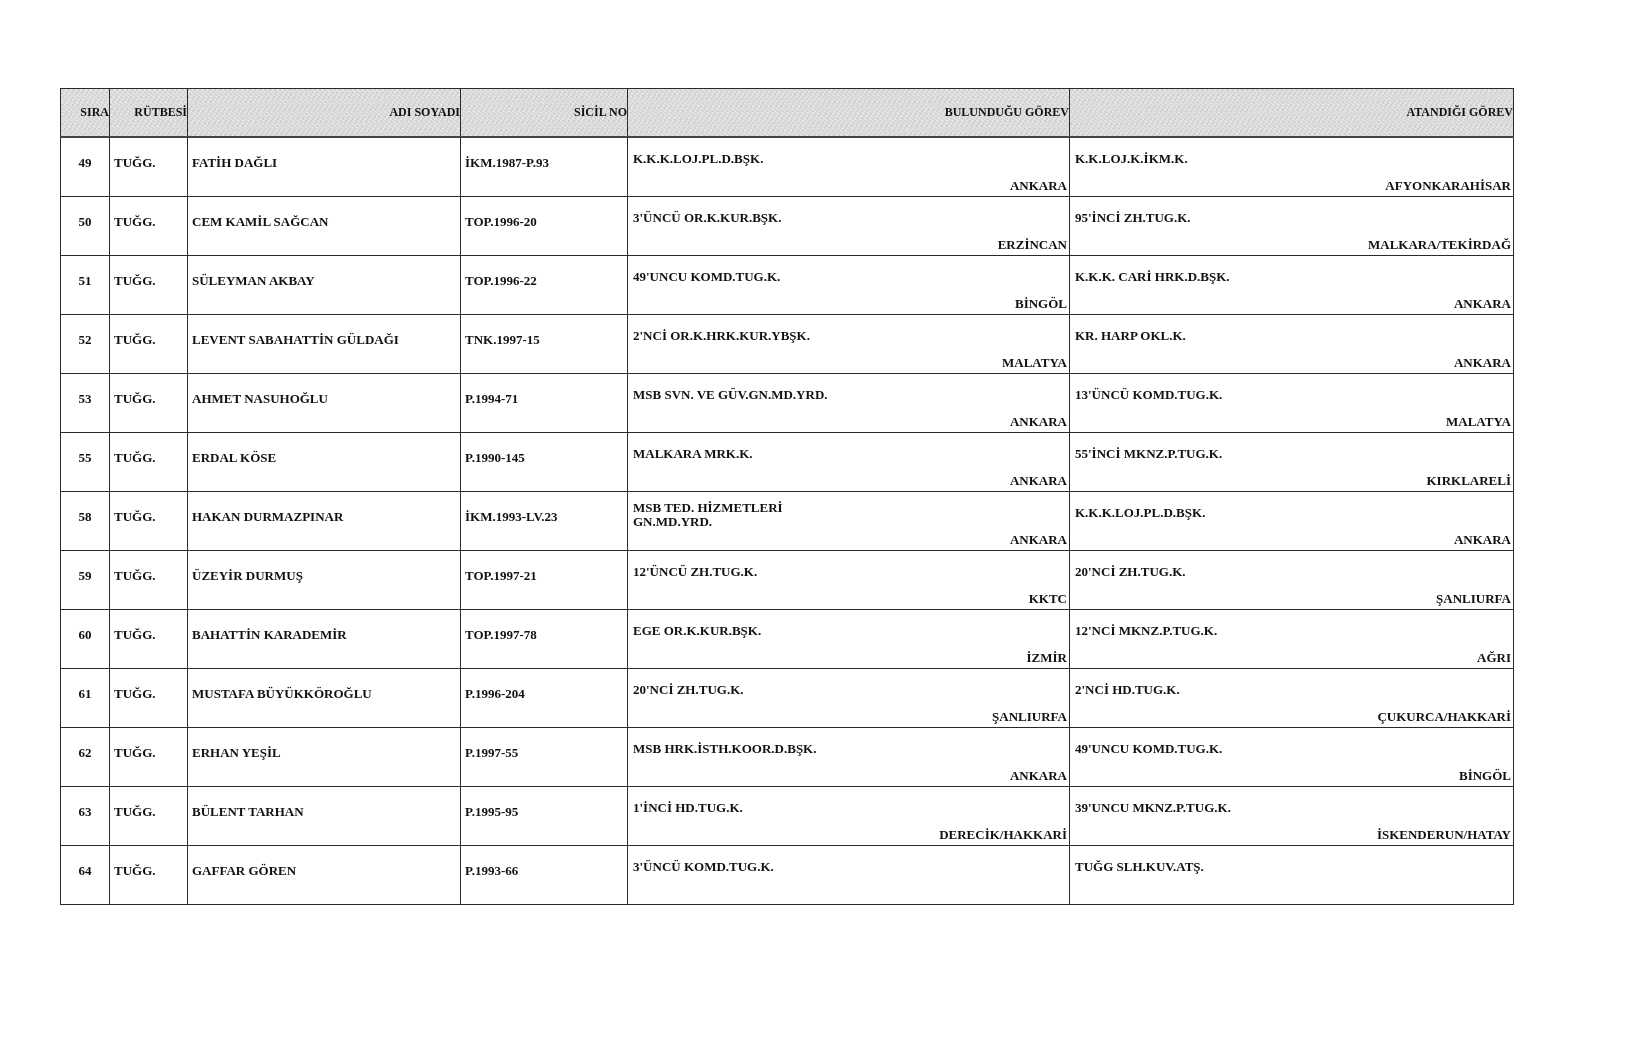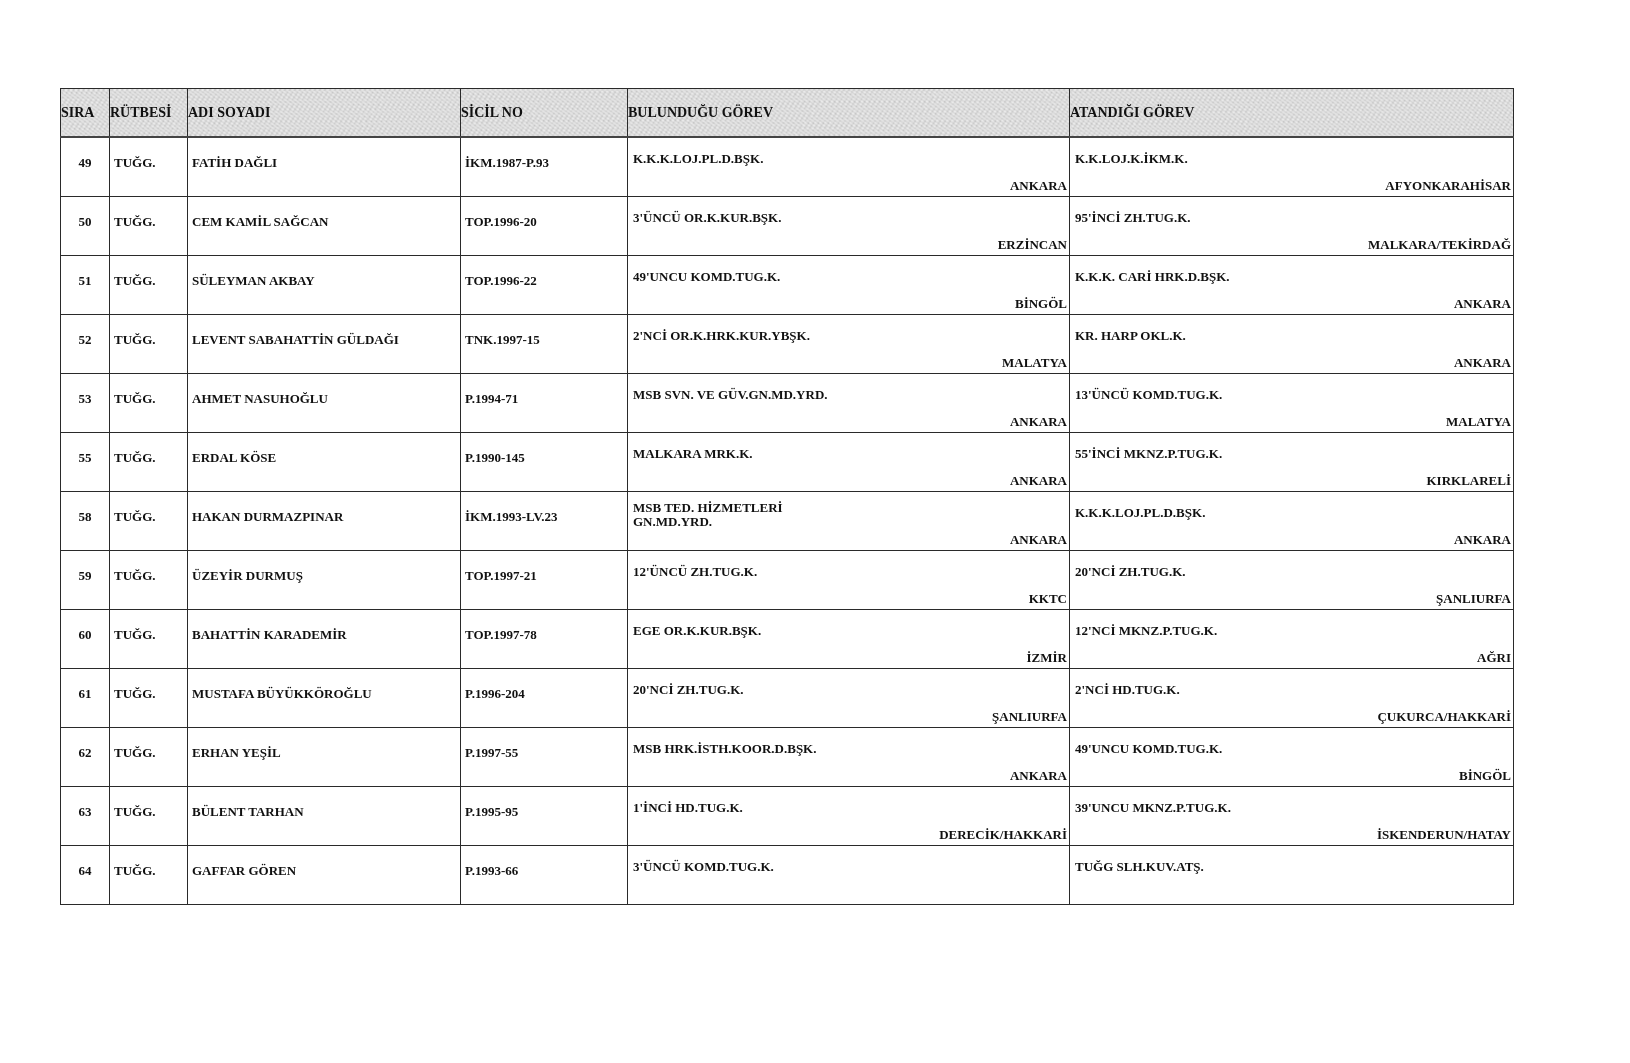--- a/index.html
+++ b/index.html
@@ -36,22 +36,22 @@
   }
   table.atama th, table.atama td {
     border: 1.3px solid #2a2a2a;
     padding: 0;
     font-weight: bold;
     font-size: 13px;
     vertical-align: top;
   }
   table.atama thead th {
     height: 47px;
-    font-size: 14px;
-    text-align: left;
+    font-size: 12px;
+    text-align: right;
     vertical-align: middle;
     background-color: #d9d9d9;
     background-image:
       repeating-linear-gradient(37deg, rgba(255,255,255,0.55) 0px, rgba(255,255,255,0.55) 1px, transparent 1px, transparent 3px),
       repeating-linear-gradient(-53deg, rgba(90,90,90,0.18) 0px, rgba(90,90,90,0.18) 1px, transparent 1px, transparent 4px);
     border-bottom: 2px solid #444;
   }
   table.atama tbody td {
     height: 50px;
   }

